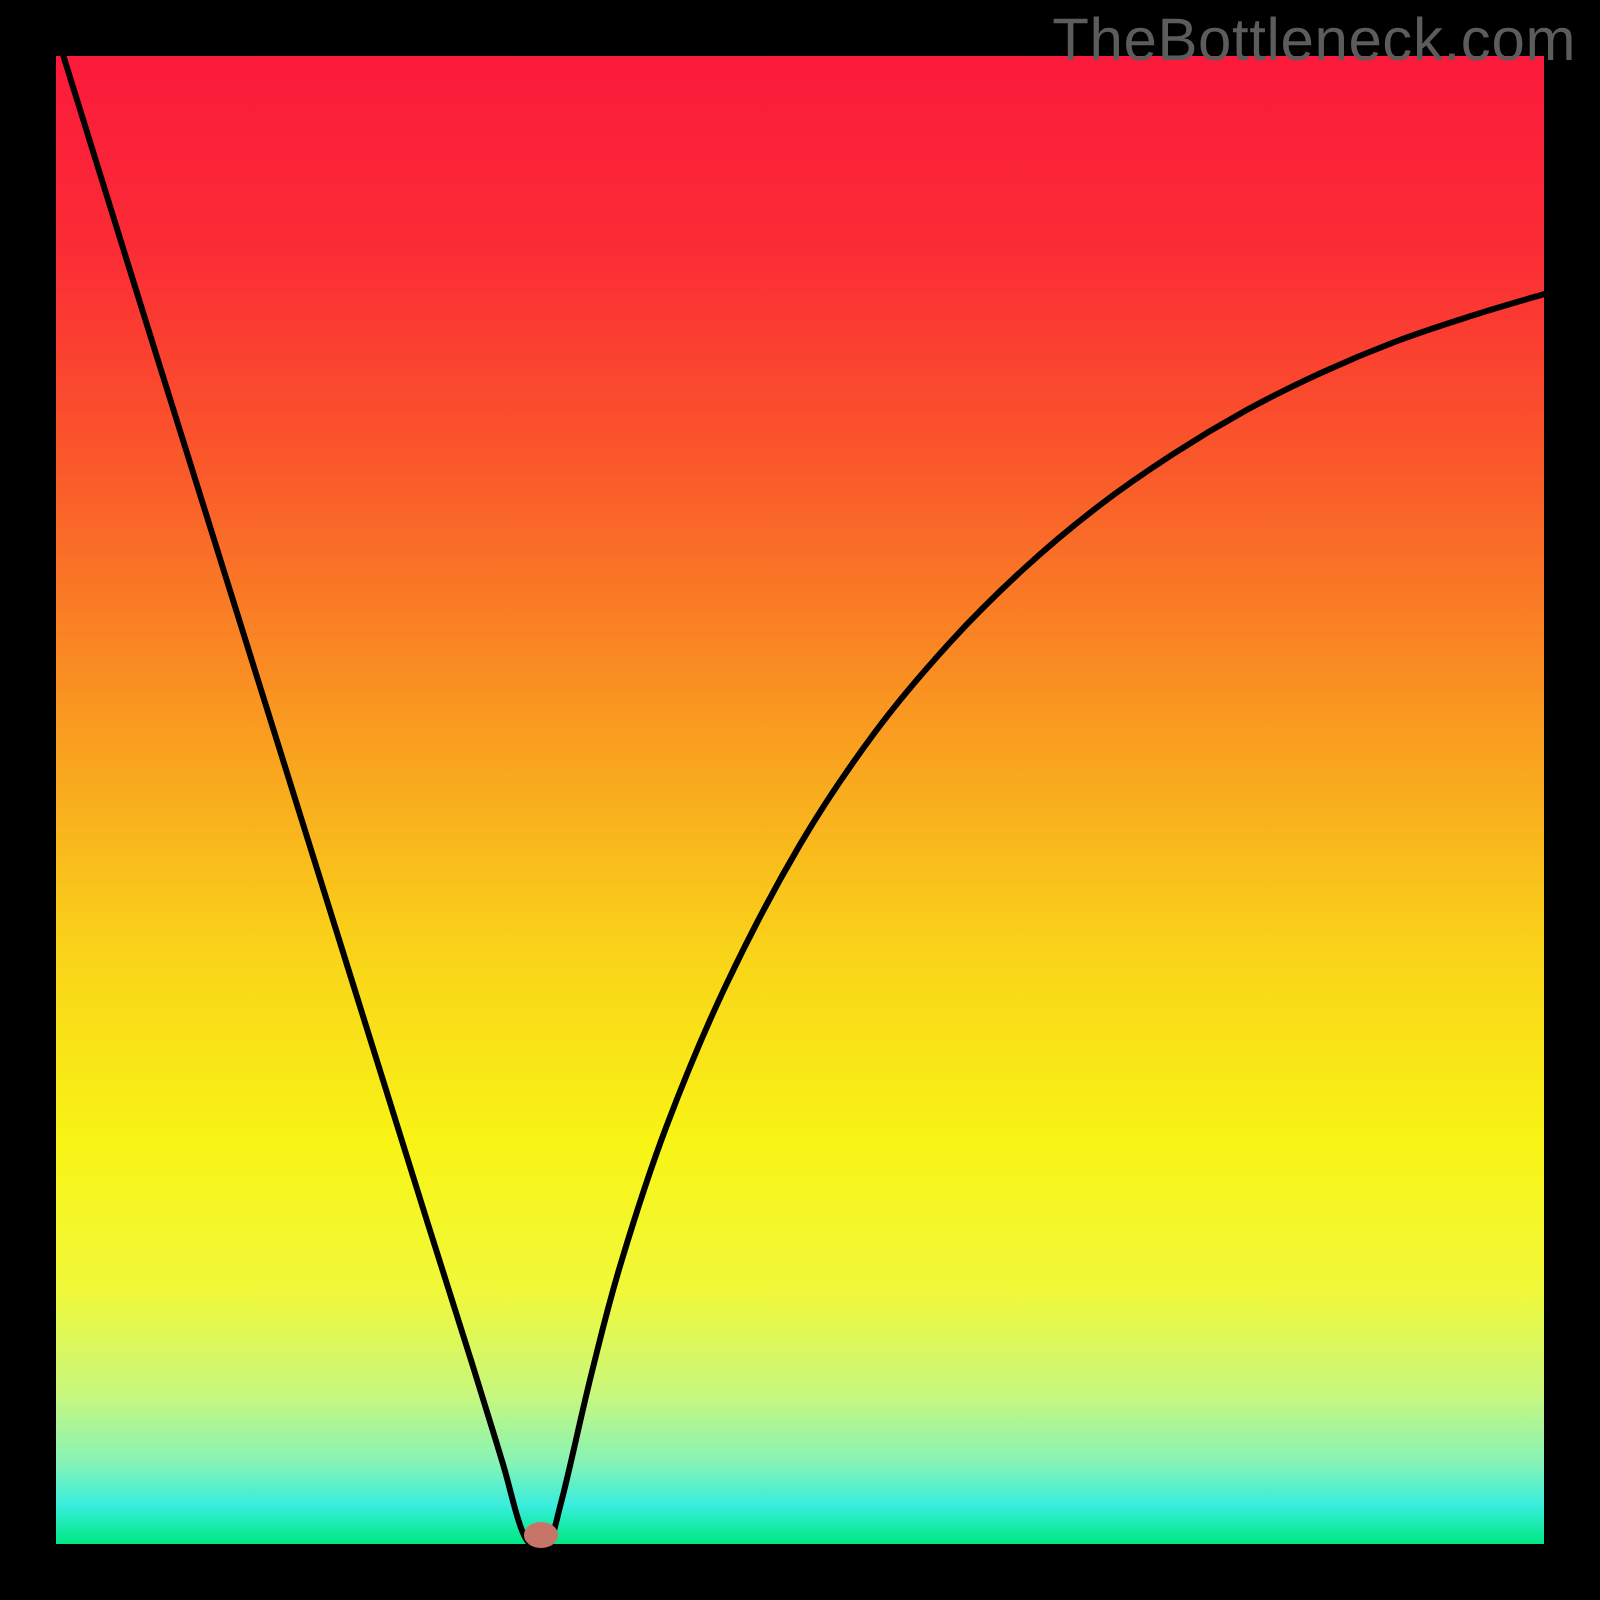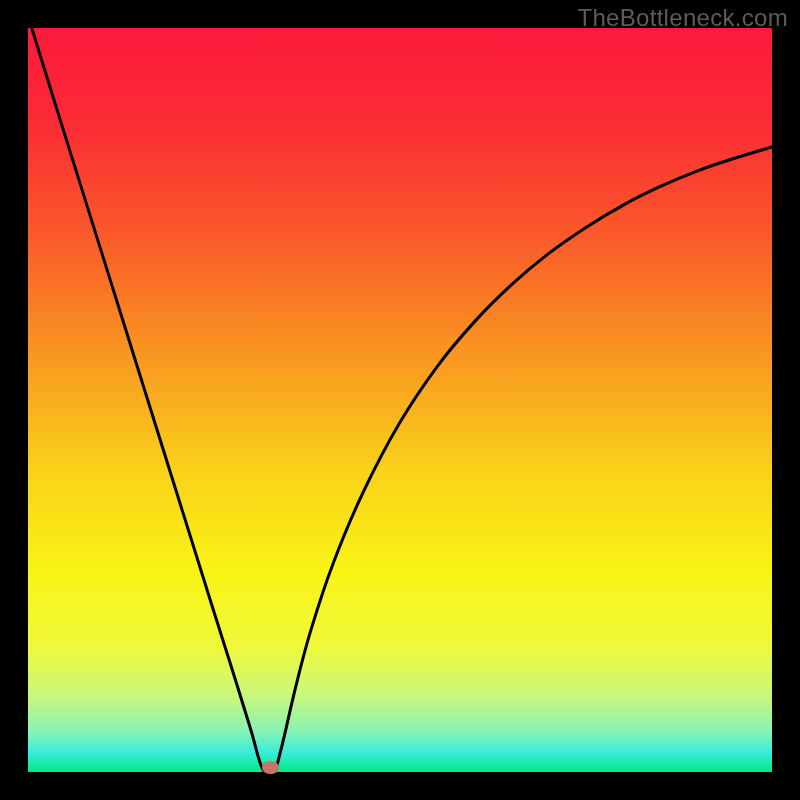--- a/index.html
+++ b/index.html
@@ -15,21 +15,21 @@
     position: relative;
     width: 800px;
     height: 800px;
     background: #000;
   }
   .watermark {
     position: absolute;
     top: 4px;
     right: 12px;
     color: #5c5c5c;
-    font-size: 24px;
+    font-size: 30px;
     font-weight: 500;
     letter-spacing: 0.3px;
     z-index: 5;
   }
   .plot-area {
     position: absolute;
     left: 28px;
     top: 28px;
     width: 744px;
     height: 744px;

